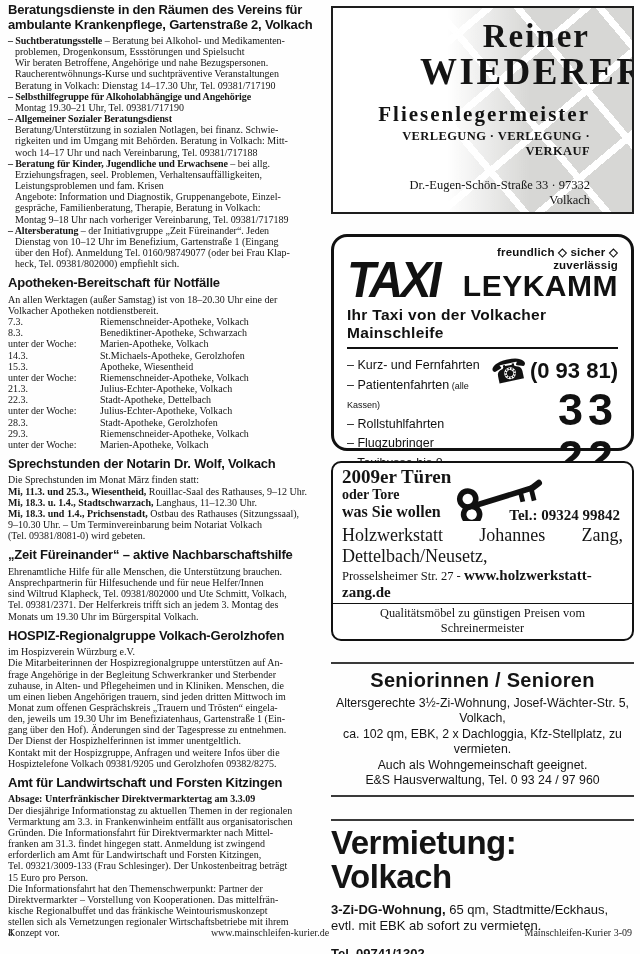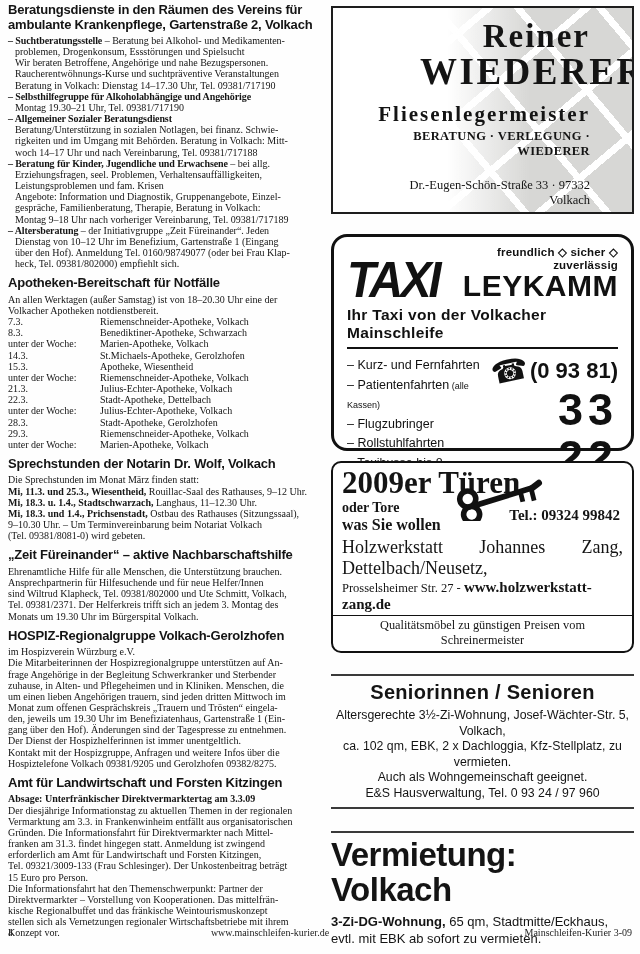--- a/index.html
+++ b/index.html
@@ -78,21 +78,21 @@
   .t-num  { font-size:45px; font-weight:900; letter-spacing:5px; line-height:1.05; }
   .t-foot { display:flex; justify-content:space-between; font-weight:bold;
             font-size:13px; margin-top:8px; }
 
   
   .ad-tueren {
     margin-top:10px; border:2px solid #111; border-radius:10px; background:#fff;
     font-family:"Liberation Serif", serif; position:relative;
     padding:4px 9px 0; box-sizing:border-box;
   }
-  .d-line1 { font-size:31px; font-weight:bold; line-height:1.05; }
+  .d-line1 { font-size:19px; font-weight:bold; line-height:1.05; }
   .d-line2 { font-size:14px; font-weight:bold; line-height:1.1; }
   .d-line3 { font-size:16px; font-weight:bold; line-height:1.2; }
   .d-key   { position:absolute; left:118px; top:14px; }
   .d-phone { position:absolute; right:12px; top:44px; font-size:15px; font-weight:bold; }
   .d-addr1 { font-size:18px; margin-top:3px; text-align:justify; text-align-last:justify; }
   .d-addr2 { font-size:12.5px; }
   .d-addr2 b { font-size:15px; }
   .d-foot  { border-top:1.5px solid #111; margin:2px -9px 0; padding:2px 6px 3px;
              font-size:12.3px; text-align:center; }
 
@@ -275,21 +275,21 @@
   </div>
 
   <div class="right-col">
 
     <div class="ad-wiederer">
       <div class="tiles"></div>
       <div class="w-rel">
         <div class="w-first">Reiner</div>
         <div class="w-last">WIEDERER</div>
         <div class="w-prof">Fliesenlegermeister</div>
-        <div class="w-serv">BERATUNG · VERLEGUNG · WIEDERER</div>
+        <div class="w-serv">VERLEGUNG · VERLEGUNG · VERKAUF</div>
         <div class="w-addr">Dr.-Eugen-Schön-Straße 33 · 97332 Volkach</div>
         <div class="w-phone"><b>Tel. 0 93 81/45 91</b><span> · Fax 0 93 81 / 84 70 66</span></div>
         <div class="w-mobile">Mobil 0171/8 73 12 52</div>
       </div>
     </div>
 
     <div class="ad-taxi">
       <div class="t-head">
         <div class="t-word">TAXI</div>
         <div class="t-right">
@@ -299,23 +299,23 @@
       </div>
       <div class="t-slogan">Ihr Taxi von der Volkacher Mainschleife</div>
       <hr class="t-rule">
       <div class="t-main">
         <div class="t-list">
 
             <div class="t-svc"><span>– Kurz- und Fernfahrten</span><span class="t-small"></span></div>
 
             <div class="t-svc"><span>– Patientenfahrten</span><span class="t-small"> (alle Kassen)</span></div>
 
+            <div class="t-svc"><span>– Rollstuhlfahrten</span><span class="t-small"></span></div>
+
             <div class="t-svc"><span>– Flugzubringer</span><span class="t-small"></span></div>
-
-            <div class="t-svc"><span>– Rollstuhlfahrten</span><span class="t-small"></span></div>
 
             <div class="t-svc"><span>– Taxibusse bis 8 Personen</span><span class="t-small"></span></div>
 
             <div class="t-svc"><span>– Fahrradtransporte</span><span class="t-small"></span></div>
           </div>
         <div class="t-call">
           <div class="t-phone-row">
             <span class="t-phone-glyph">☎</span>
             <span class="t-area">(0 93 81)</span>
           </div>

